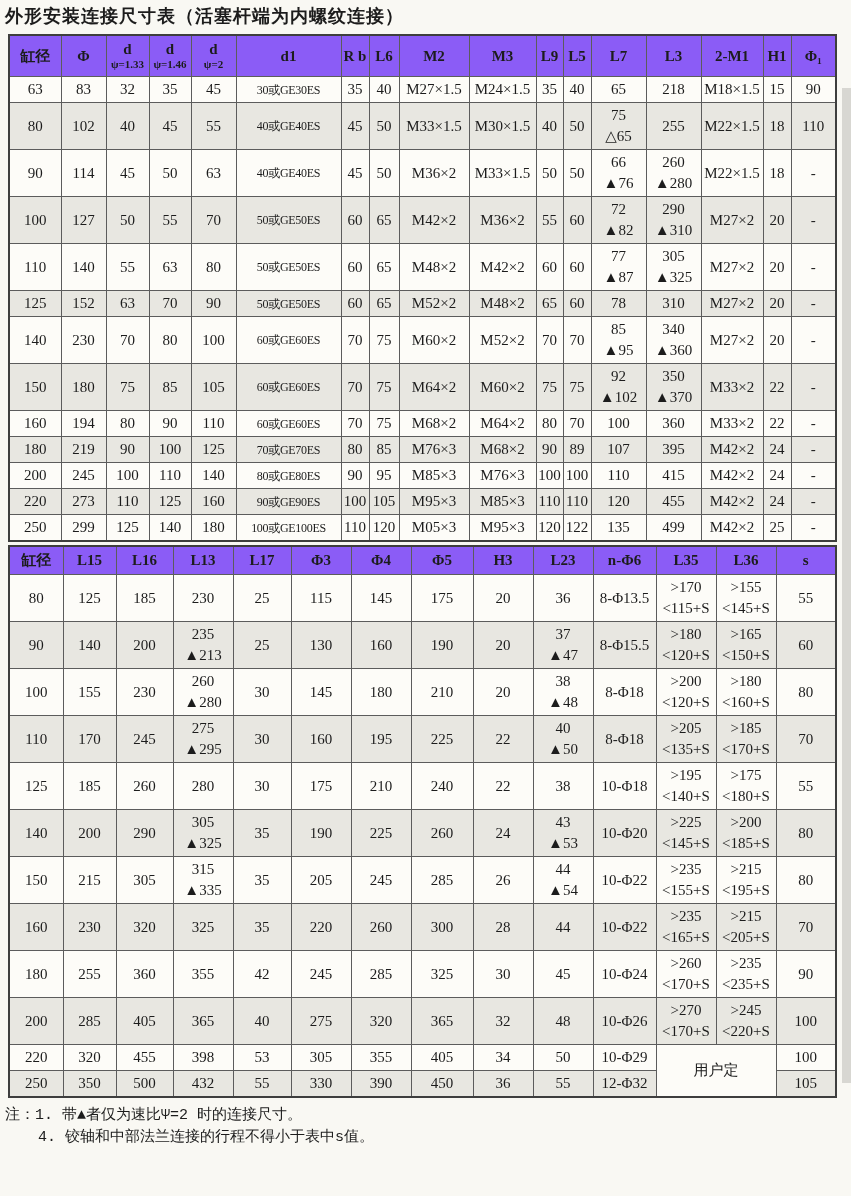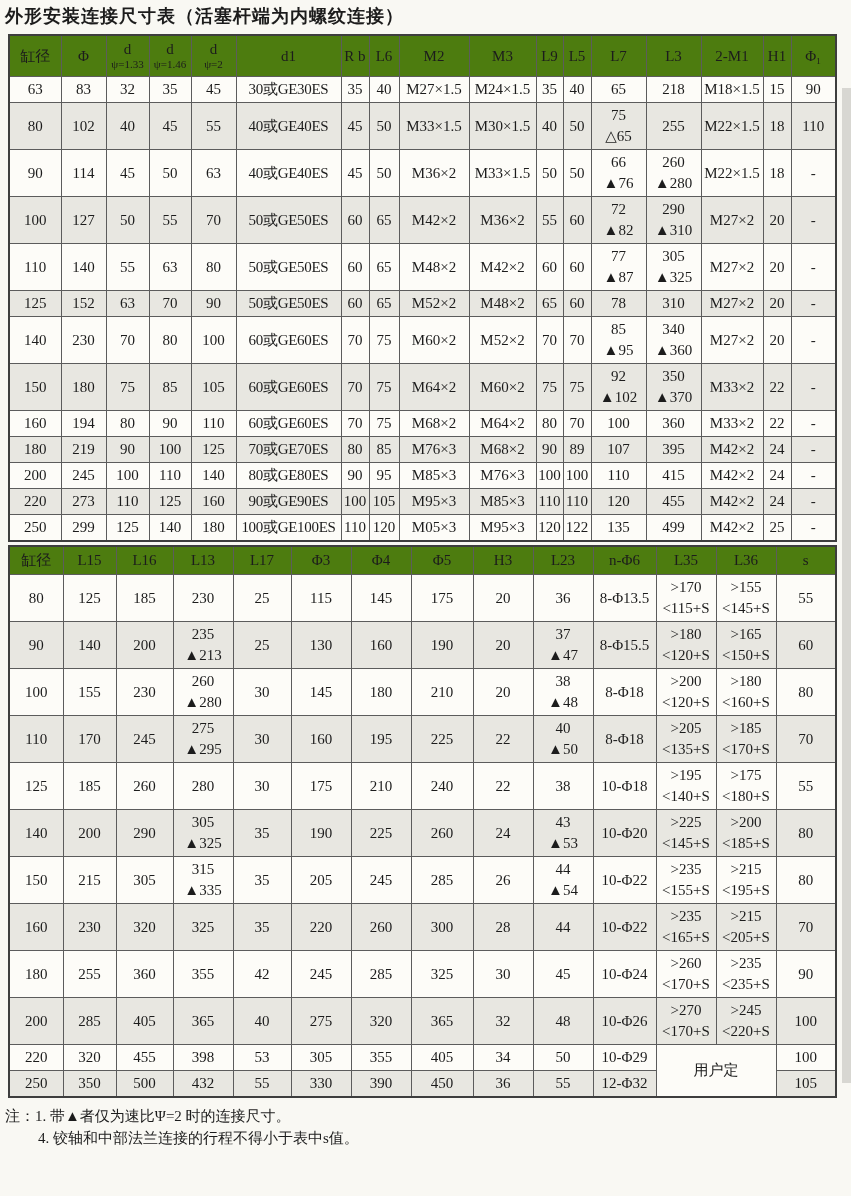--- a/index.html
+++ b/index.html
@@ -27,38 +27,38 @@
     border:1px solid #5c5c5c;
     text-align:center;
     vertical-align:middle;
     padding:2px 1px;
     font-size:15px;
     line-height:1.4;
     white-space:pre-line;
     overflow:hidden;
   }
   thead th{
-    background:#4d7c0f;
-    font-weight:normal;
+    background:#8b5cf6;
+    font-weight:bold;
   }
   tbody tr:nth-child(odd) td{background:#fdfcf8;}
   tbody tr:nth-child(even) td{background:#e8e7e1;}
   #table1 thead th{padding:5px 0;}
   #table2 thead th{padding:3px 0;}
   #table2{margin-top:3px;}
-  #table1 td:nth-child(6){font-size:15px;letter-spacing:-0.3px;}
+  #table1 td:nth-child(6){font-size:12px;letter-spacing:-0.3px;}
   .h-main{line-height:1.15;}
   .h-sub{font-size:11px;line-height:1.2;}
   .user-cell{background:#fdfcf8 !important;}
   .notes{
     margin:7px 0 0 5px;
     font-size:15px;
     line-height:1.47;
   }
-  .note-line{padding-left:33px;}
+  .note-line{padding-left:33px;font-family:Liberation Mono, monospace;}
   .note-line.first{padding-left:0;}
   .edge-strip{
     position:absolute;
     top:88px;right:0;
     width:9px;height:995px;
     background:#d8d7d2;
   }
 </style>
 </head>
 <body>

